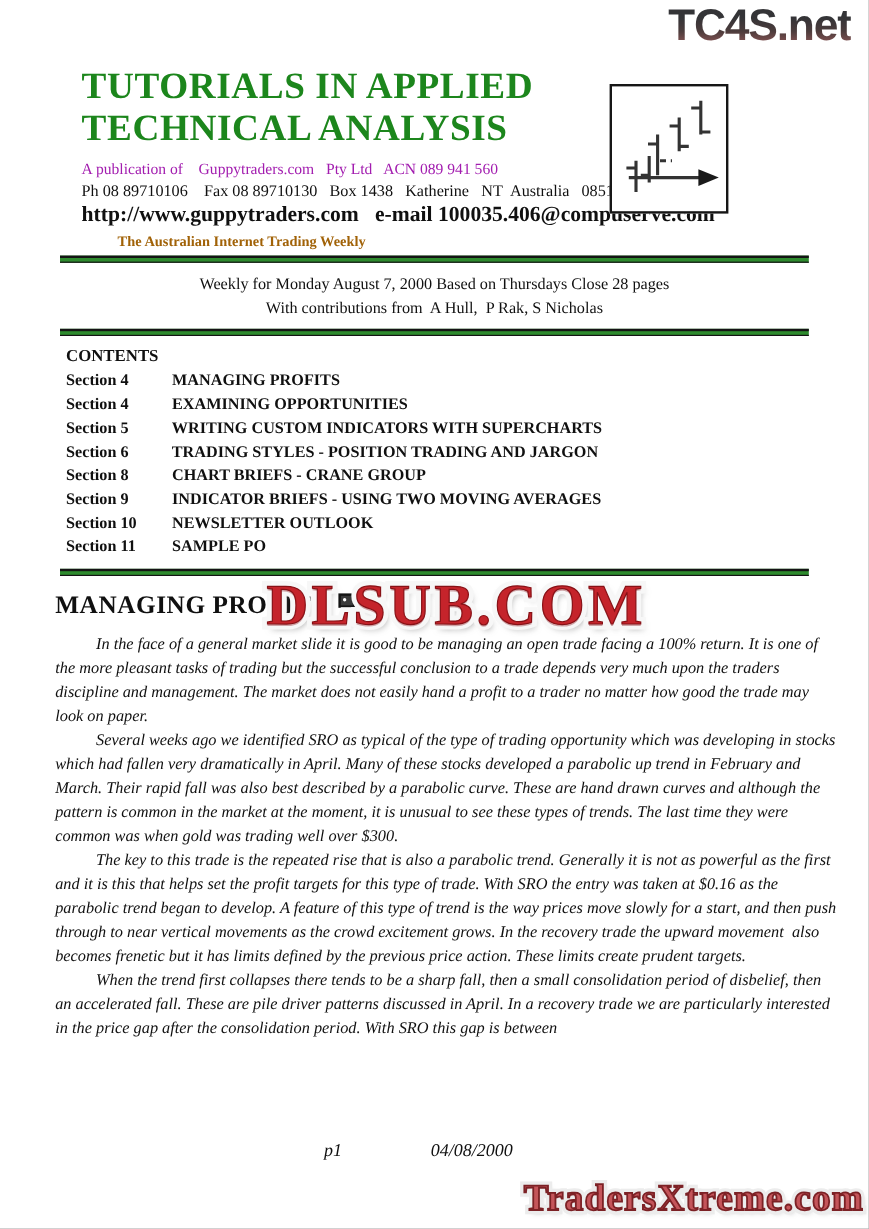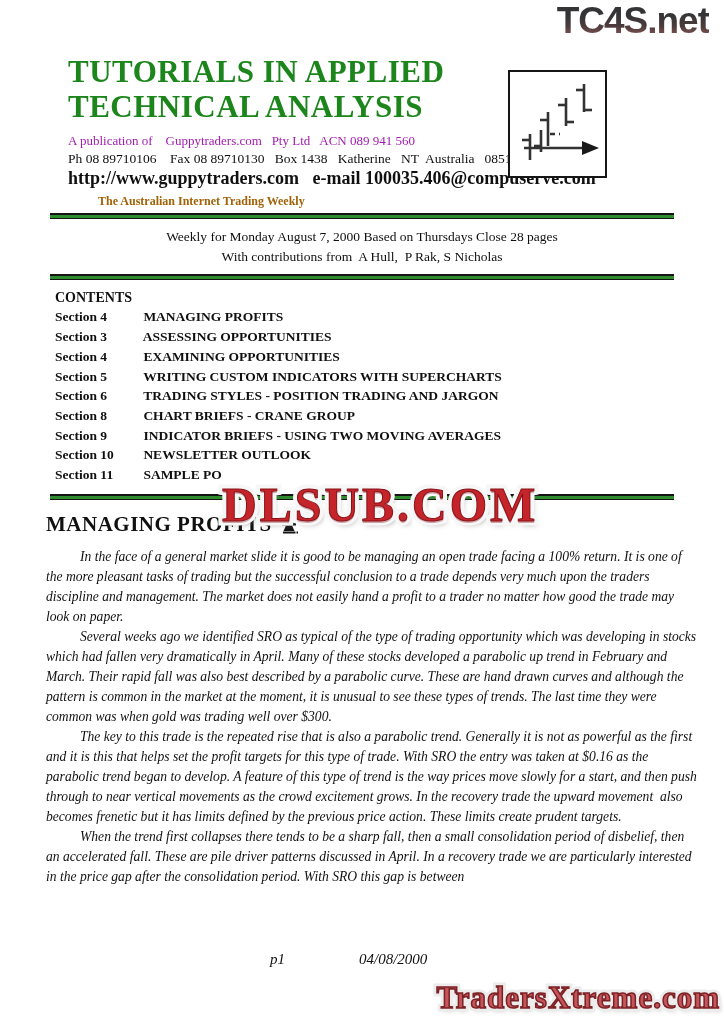--- a/index.html
+++ b/index.html
@@ -128,24 +128,20 @@
   <div class="rule r2"></div>
 
   <section class="contents">
     <div class="contents-heading">CONTENTS</div>
     <div class="contents-rows">
         <div class="contents-row">
         <span class="sec-label">Section 4</span>
         <span class="sec-title">MANAGING PROFITS</span>
       </div>
         <div class="contents-row">
-        <span class="sec-label">Section 3</span>
-        <span class="sec-title">ASSESSING OPPORTUNITIES</span>
-      </div>
-        <div class="contents-row">
         <span class="sec-label">Section 4</span>
         <span class="sec-title">EXAMINING OPPORTUNITIES</span>
       </div>
         <div class="contents-row">
         <span class="sec-label">Section 5</span>
         <span class="sec-title">WRITING CUSTOM INDICATORS WITH SUPERCHARTS</span>
       </div>
         <div class="contents-row">
         <span class="sec-label">Section 6</span>
         <span class="sec-title">TRADING STYLES - POSITION TRADING AND JARGON</span>

